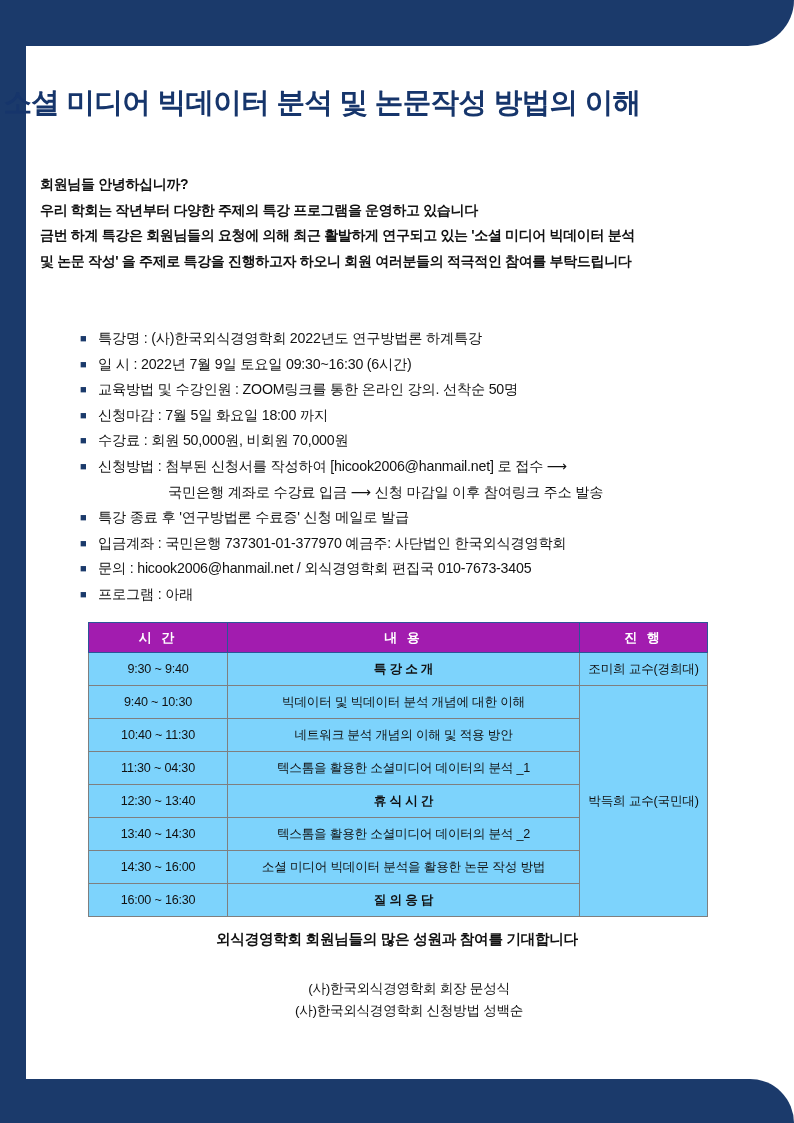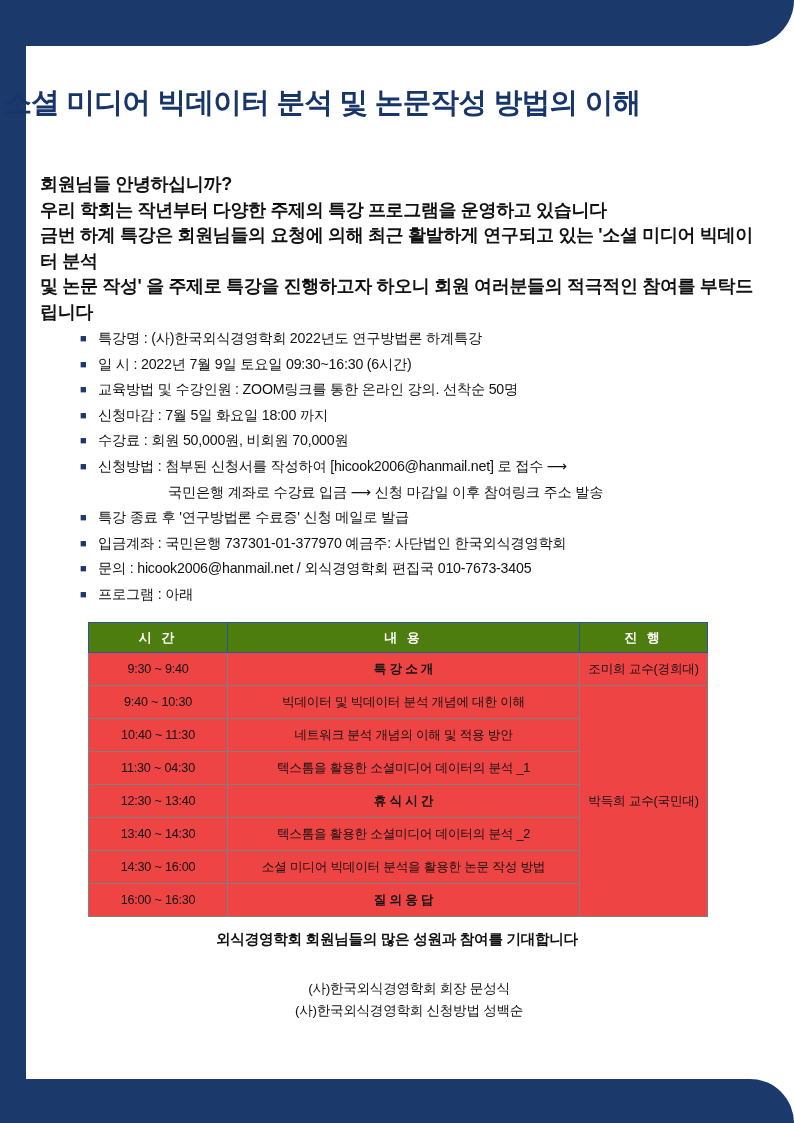--- a/index.html
+++ b/index.html
@@ -71,21 +71,21 @@
     font-weight: bold;
     color: #16356b;
     letter-spacing: -0.6px;
   }
 
   .intro {
     position: absolute;
     top: 172px;
     left: 40px;
     width: 722px;
-    font-size: 18px;
+    font-size: 14px;
     font-weight: bold;
     line-height: 25.5px;
     color: #111111;
     letter-spacing: -0.35px;
   }
   .intro p { margin: 0; }
 
   .bullets {
     position: absolute;
     top: 326px;
@@ -116,34 +116,34 @@
   .schedule {
     position: absolute;
     top: 622px;
     left: 88px;
     width: 620px;
     border-collapse: collapse;
     font-size: 12.6px;
     letter-spacing: -0.2px;
   }
   .schedule th {
-    background: #4d7c0f;
+    background: #a21caf;
     color: #ffffff;
     font-weight: bold;
     height: 27px;
     border: 1px solid #2b5597;
     letter-spacing: 3px;
     font-size: 13px;
   }
   .schedule td {
     border: 1px solid #7f7f7f;
     height: 30px;
     text-align: center;
     color: #111111;
-    background: #ef4444;
+    background: #7dd3fc;
   }
   .schedule td.time { width: 138px; }
   .schedule td.content { width: 355px; }
   .schedule td.host { width: 127px; }
   .schedule td.bold { font-weight: bold; }
   .schedule th.col-time { width: 138px; }
   .schedule th.col-content { width: 355px; }
   .schedule th.col-host { width: 127px; }
 
   .closing {

